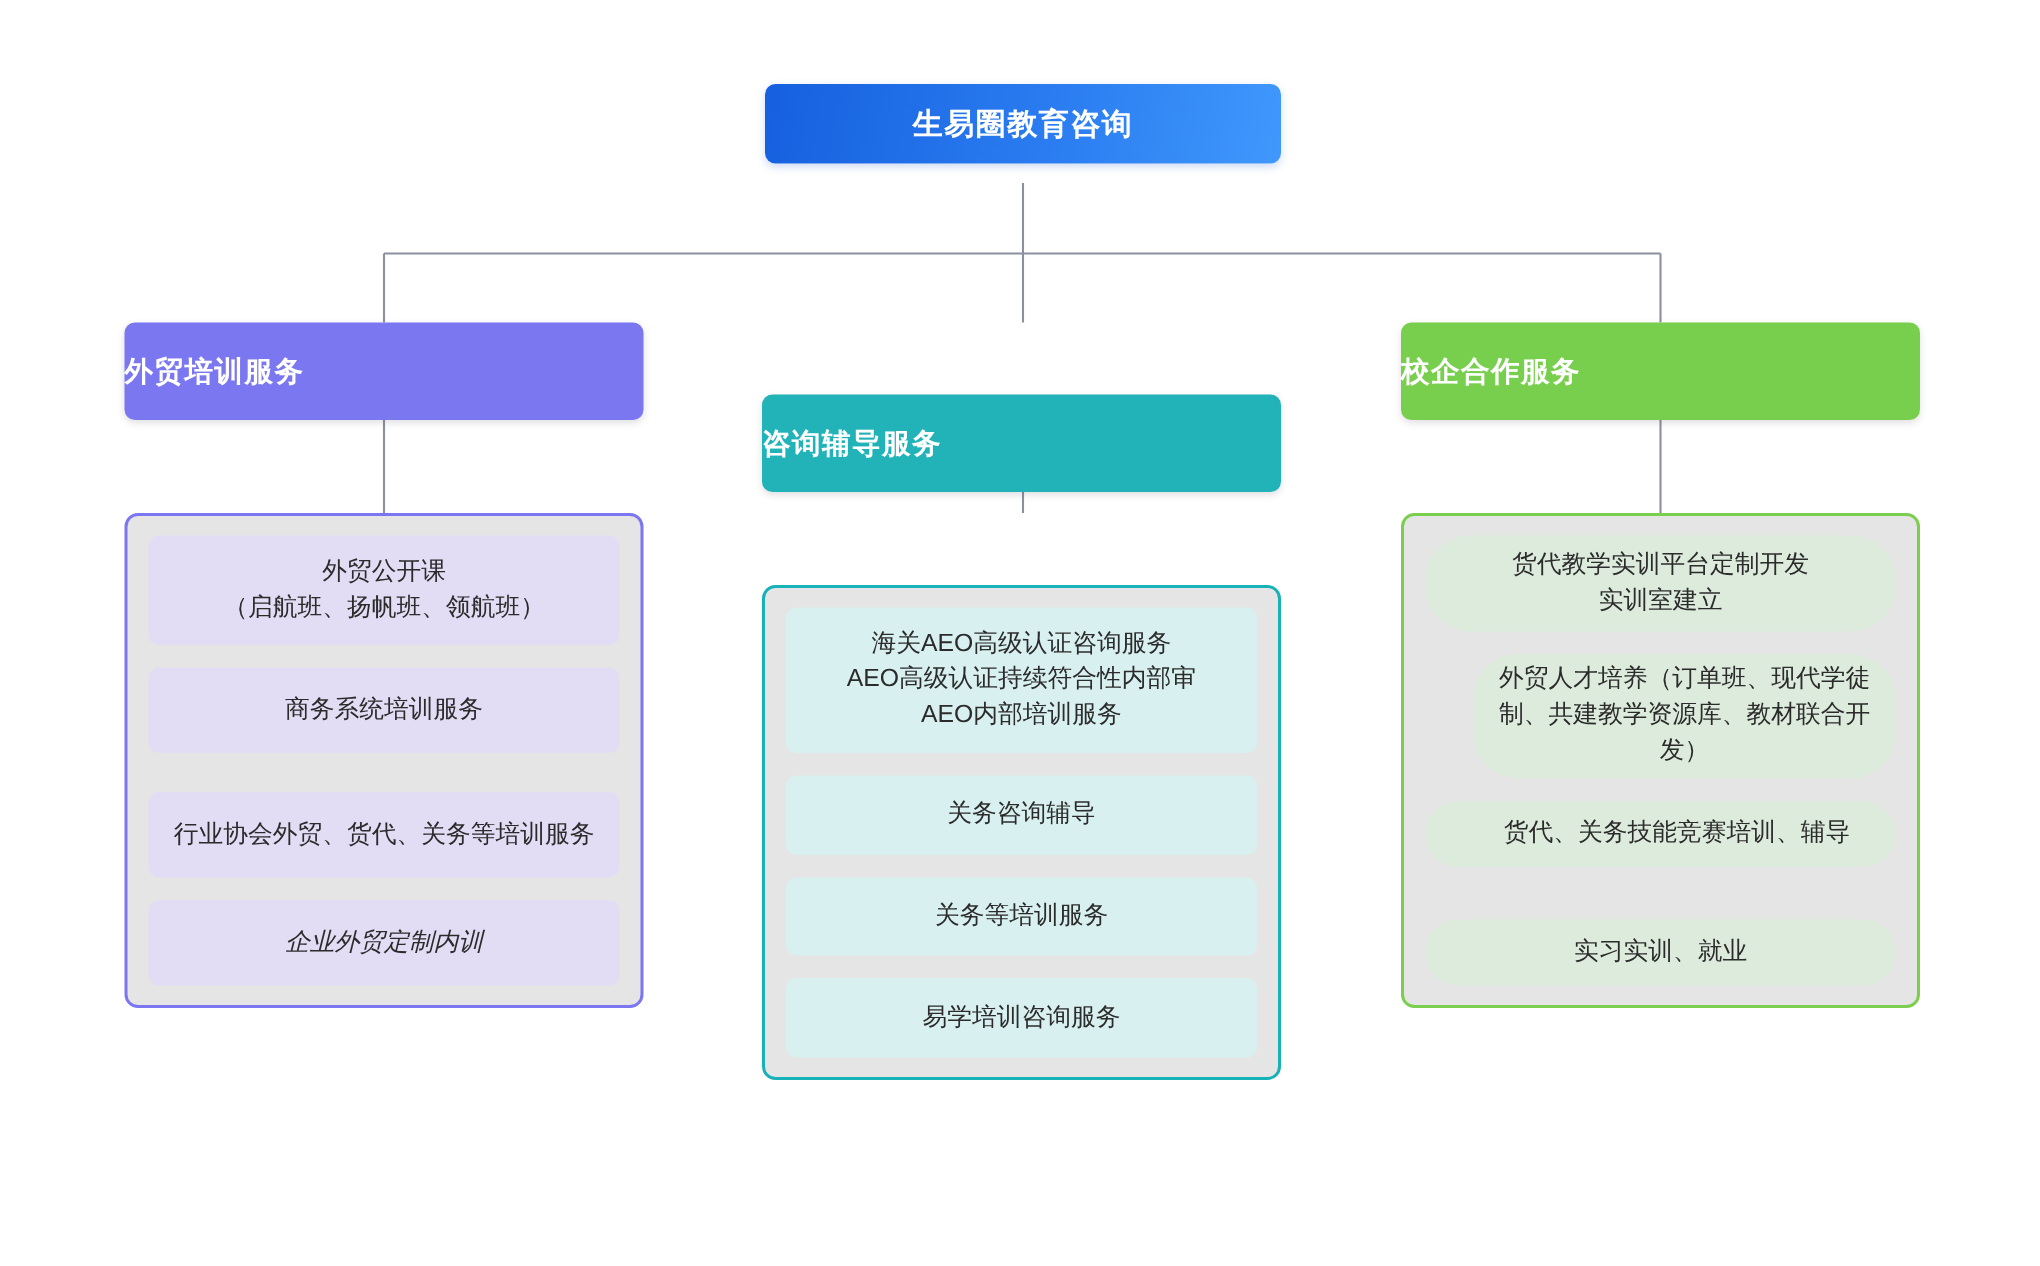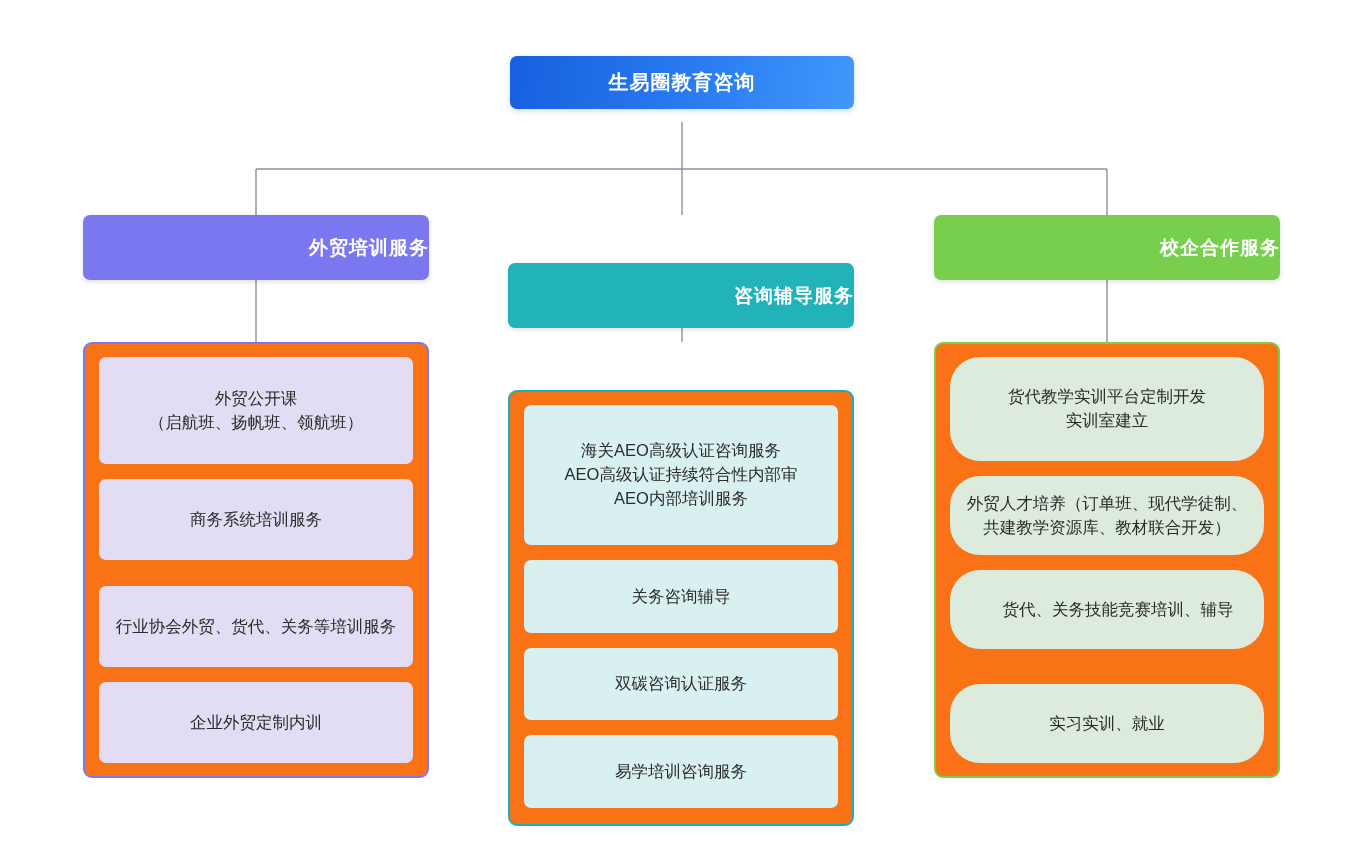--- a/index.html
+++ b/index.html
@@ -58,38 +58,38 @@
   .col-0 { left: 83px; }
   .col-1 { left: 508px; margin-top: 48px; }
   .col-2 { left: 934px; }
 
   .cat-header {
     width: 346px;
     height: 65px;
     border-radius: 7px;
     display: flex;
     align-items: center;
-    justify-content: flex-end;
+    justify-content: flex-start;
     box-shadow: 0 2px 5px rgba(60, 60, 90, 0.16);
   }
   .cat-header span {
     color: #ffffff;
     font-size: 19px;
     font-weight: 700;
     letter-spacing: 1px;
   }
 
   .panel {
     position: absolute;
     top: 127px;
     width: 346px;
-    height: 436px;
+    height: 330px;
     border-radius: 9px;
     border: 2px solid #999;
-    background: #f97316;
+    background: #e5e5e5;
     padding: 13px 14px;
     display: flex;
     flex-direction: column;
     gap: 15px;
   }
 
   .item {
     border-radius: 7px;
     display: flex;
     align-items: center;
@@ -141,44 +141,44 @@
 
   <div class="column col-0">
     <div class="cat-header">
       <span>外贸培训服务</span>
     </div>
     <div class="panel">
       <div class="item" style="height: 109.537px;">外贸公开课
 （启航班、扬帆班、领航班）</div>
       <div class="item" style="height: 82.8209px;">商务系统培训服务</div>
       <div class="item" style="height: 82.8209px; margin-top: 11px;">行业协会外贸、货代、关务等培训服务</div>
-      <div class="item" style="height: 82.8209px;">企业外贸定制内训</div>
+      <div class="item" style="height: 82.8209px; font-style: italic;">企业外贸定制内训</div>
     </div>
   </div>
 
   <div class="column col-1">
     <div class="cat-header">
       <span>咨询辅导服务</span>
     </div>
     <div class="panel">
       <div class="item" style="height: 140.392px;">海关AEO高级认证咨询服务
 AEO高级认证持续符合性内部审
 AEO内部培训服务</div>
       <div class="item" style="height: 72.5359px;">关务咨询辅导</div>
-      <div class="item" style="height: 72.5359px;">双碳咨询认证服务</div>
+      <div class="item" style="height: 72.5359px;">关务等培训服务</div>
       <div class="item" style="height: 72.5359px;">易学培训咨询服务</div>
     </div>
   </div>
 
   <div class="column col-2">
     <div class="cat-header">
       <span>校企合作服务</span>
     </div>
     <div class="panel">
       <div class="item" style="height: 109.537px;">货代教学实训平台定制开发
 实训室建立</div>
-      <div class="item" style="height: 82.8209px;">外贸人才培养（订单班、现代学徒制、共建教学资源库、教材联合开发）</div>
+      <div class="item" style="height: 82.8209px; margin-left: 32px;">外贸人才培养（订单班、现代学徒制、共建教学资源库、教材联合开发）</div>
       <div class="item" style="height: 82.8209px; padding-left: 34px;">货代、关务技能竞赛培训、辅导</div>
       <div class="item" style="height: 82.8209px; margin-top: 20px;">实习实训、就业</div>
     </div>
   </div>
 
 </div>
 
 </body></html>

